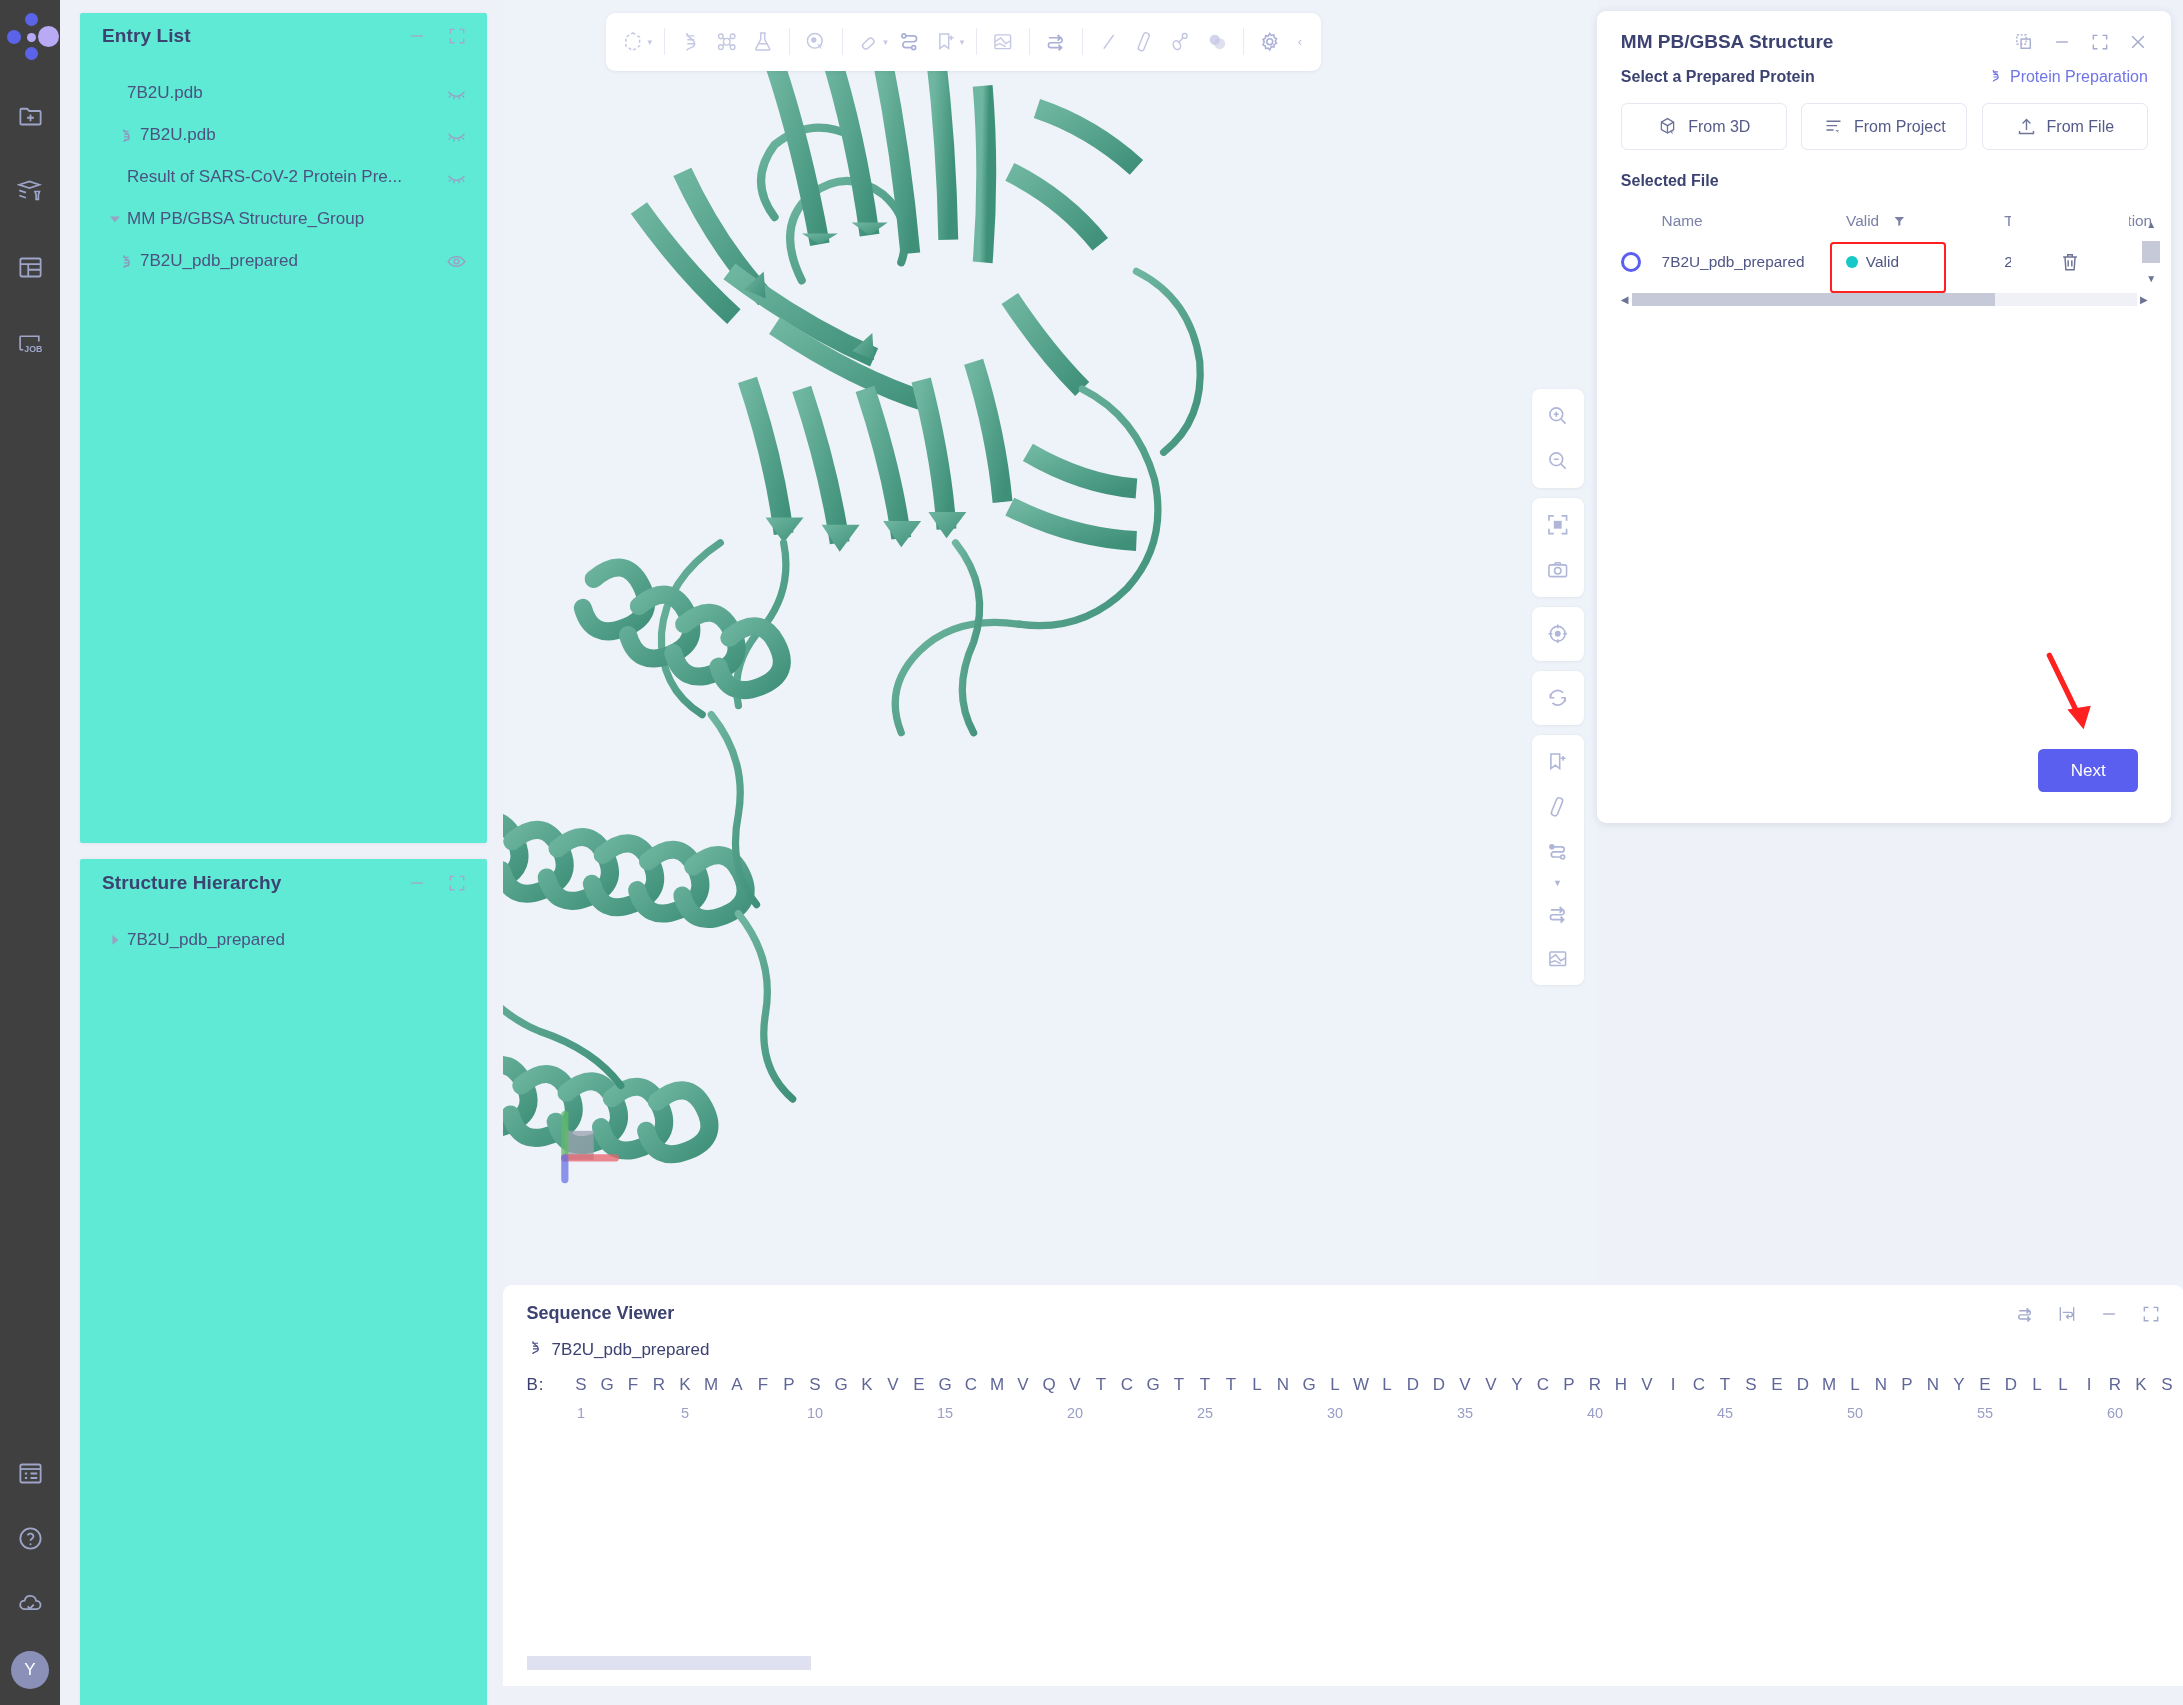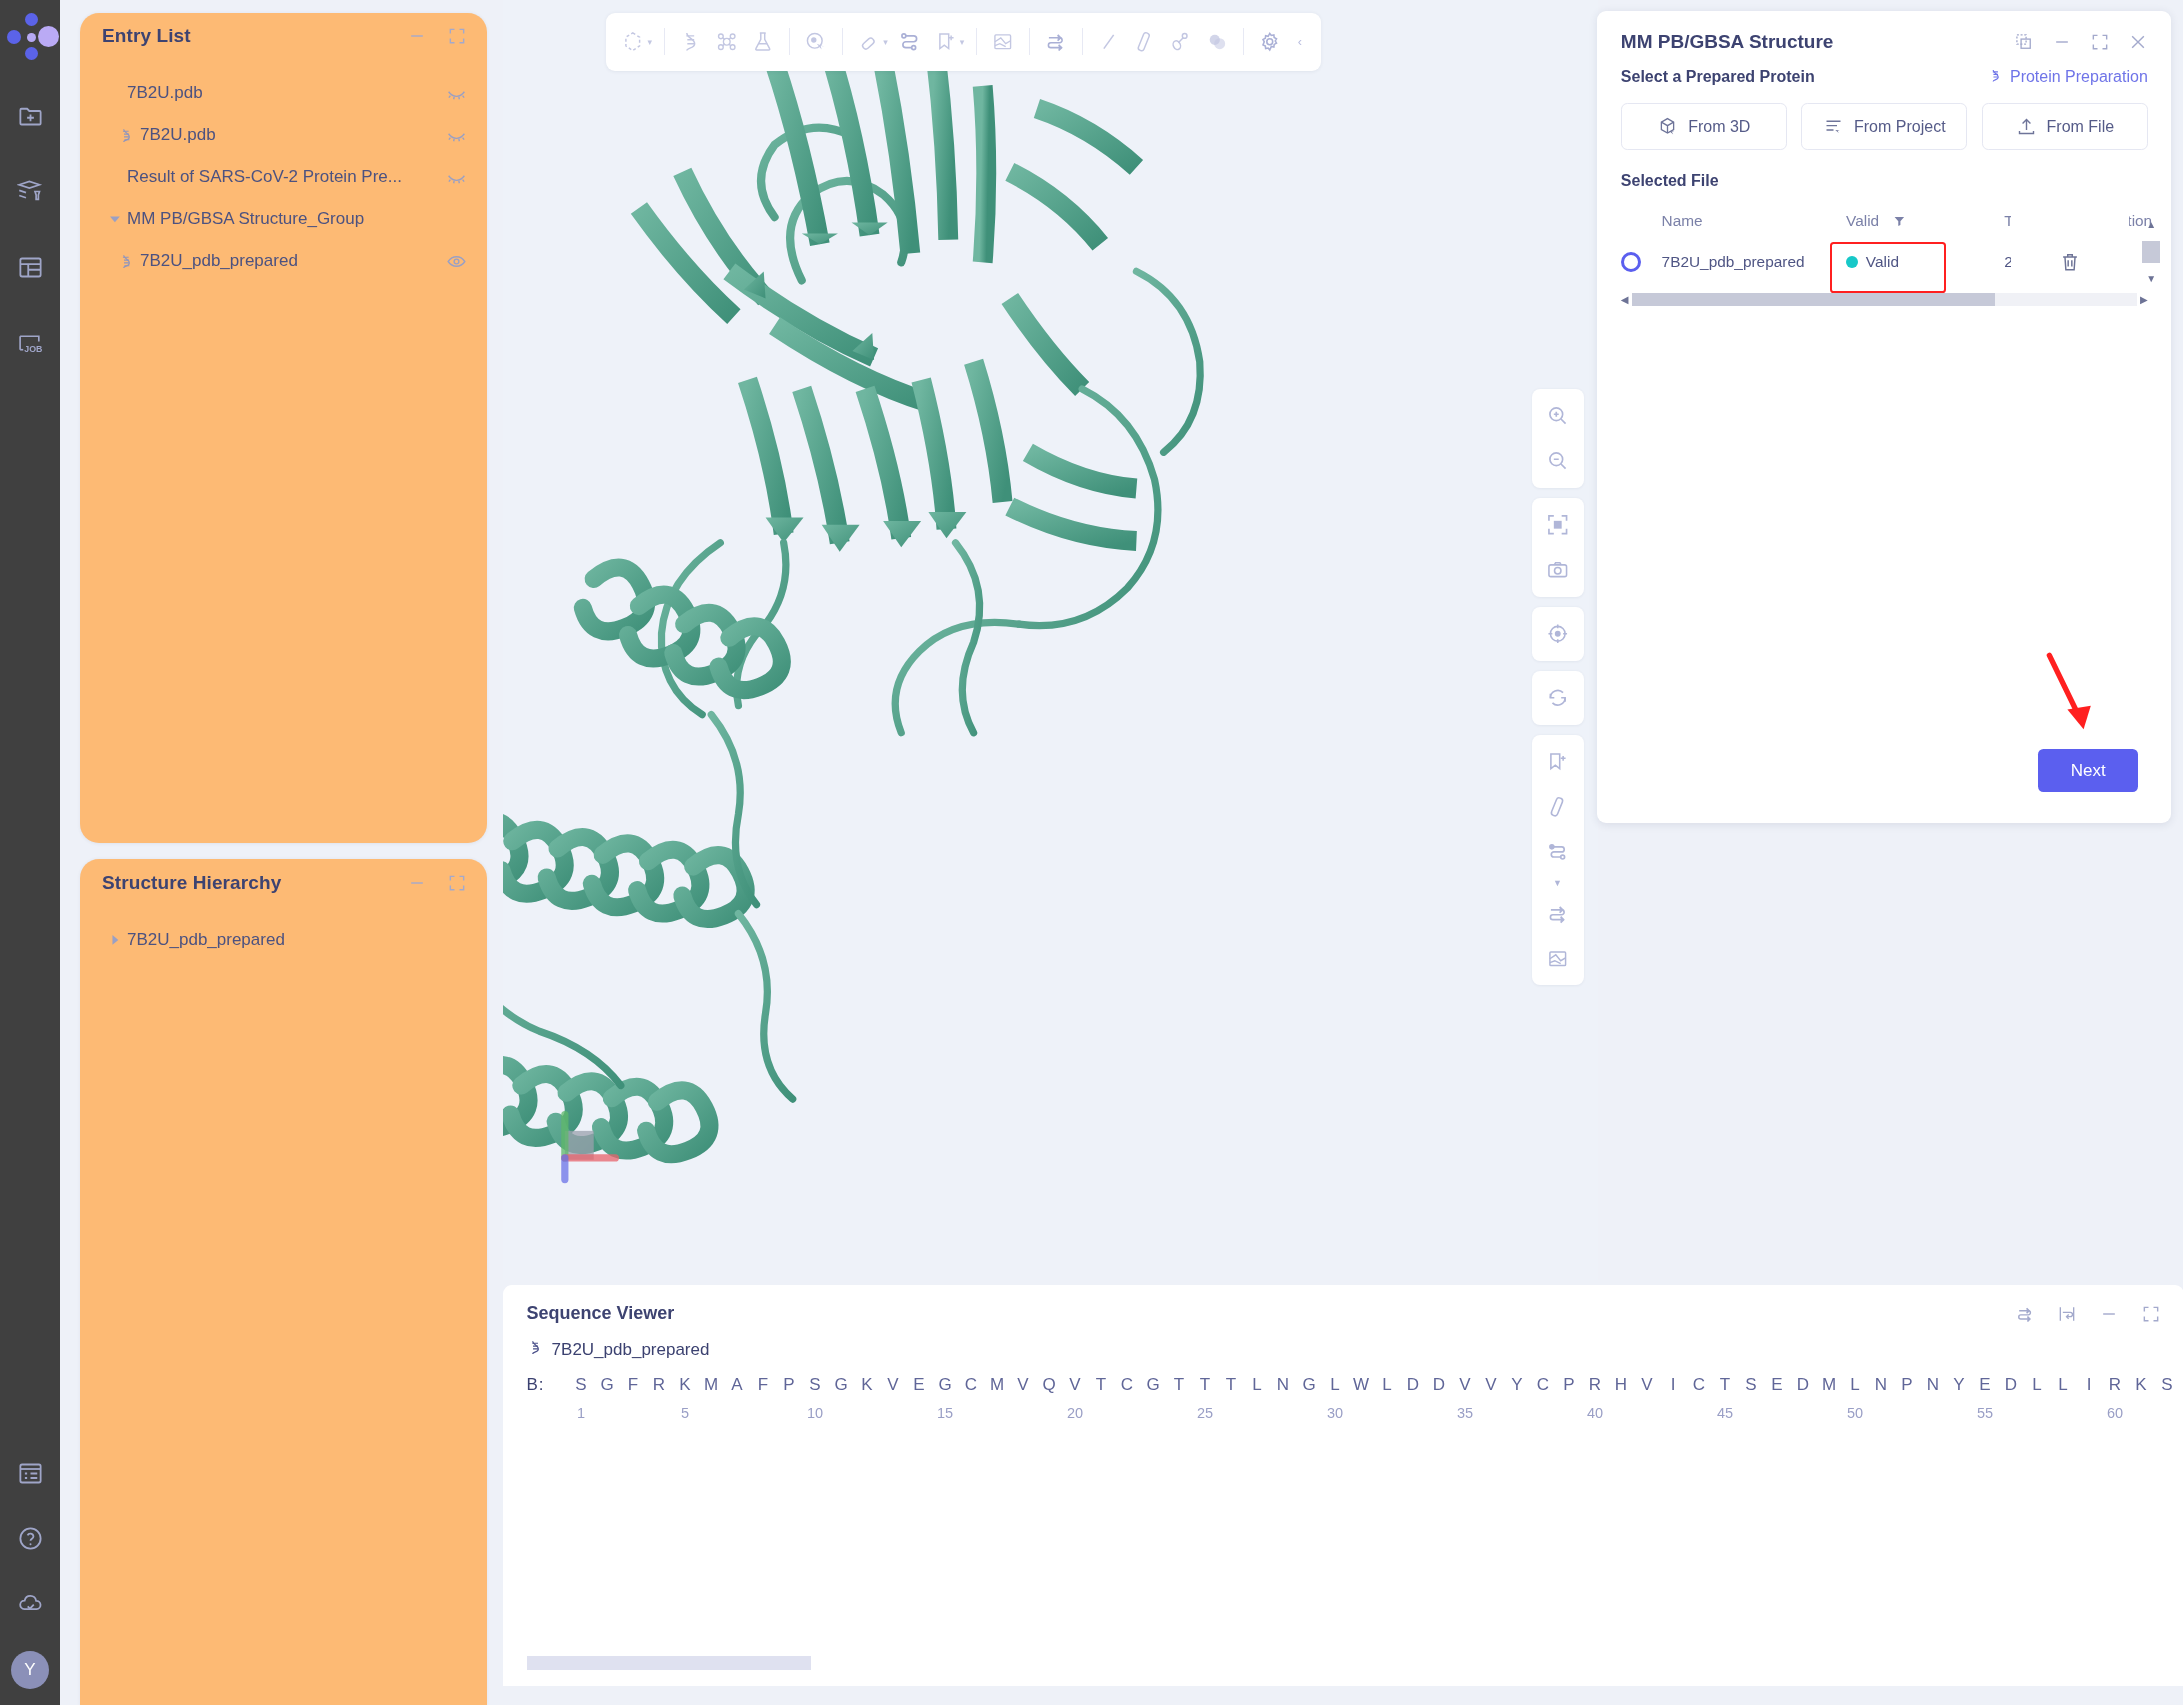--- a/index.html
+++ b/index.html
@@ -28,21 +28,21 @@
                  display: flex; flex-direction: column; align-items: center; }
   .rail-bottom .rail-icon { margin-top: 25px; }
   .avatar {
     width: 38px; height: 38px; border-radius: 50%; background: #8b90b8;
     color: #fff; font-size: 17px; display: flex; align-items: center;
     justify-content: center; margin-top: 27px; cursor: pointer;
   }
 
   
   .panel {
-    position: absolute; background: #fdba74; border-radius: 19px;
+    position: absolute; background: #5eead4; border-radius: 2px;
     box-shadow: 0 0.9px 3.6px rgba(40,50,90,.07);
   }
   .panel-head {
     display: flex; align-items: center; height: 47px; padding: 0 20px 0 22px;
   }
   .panel-title { font-size: 19px; font-weight: bold; color: #3d4371; letter-spacing:0.1px;}
   .panel-acts { margin-left: auto; display: flex; align-items: center; gap: 20px; }
   .pic { color: #a3a9cc; cursor: pointer; display:flex; }
   .pic svg { width: 20px; height: 20px; }
 

